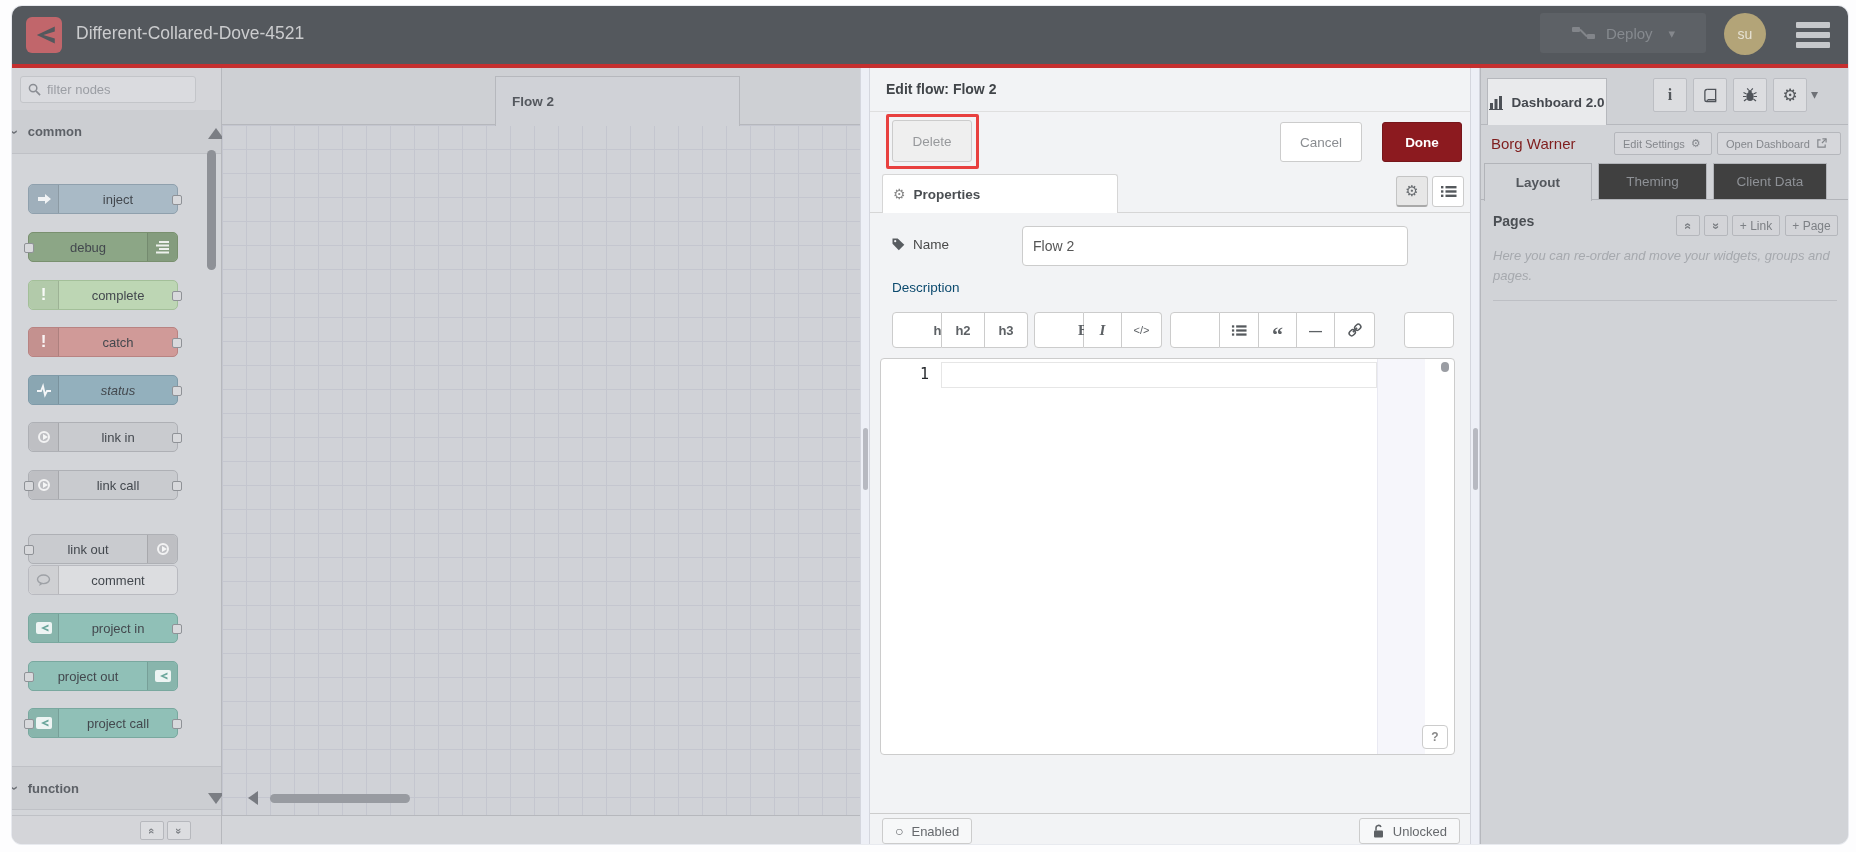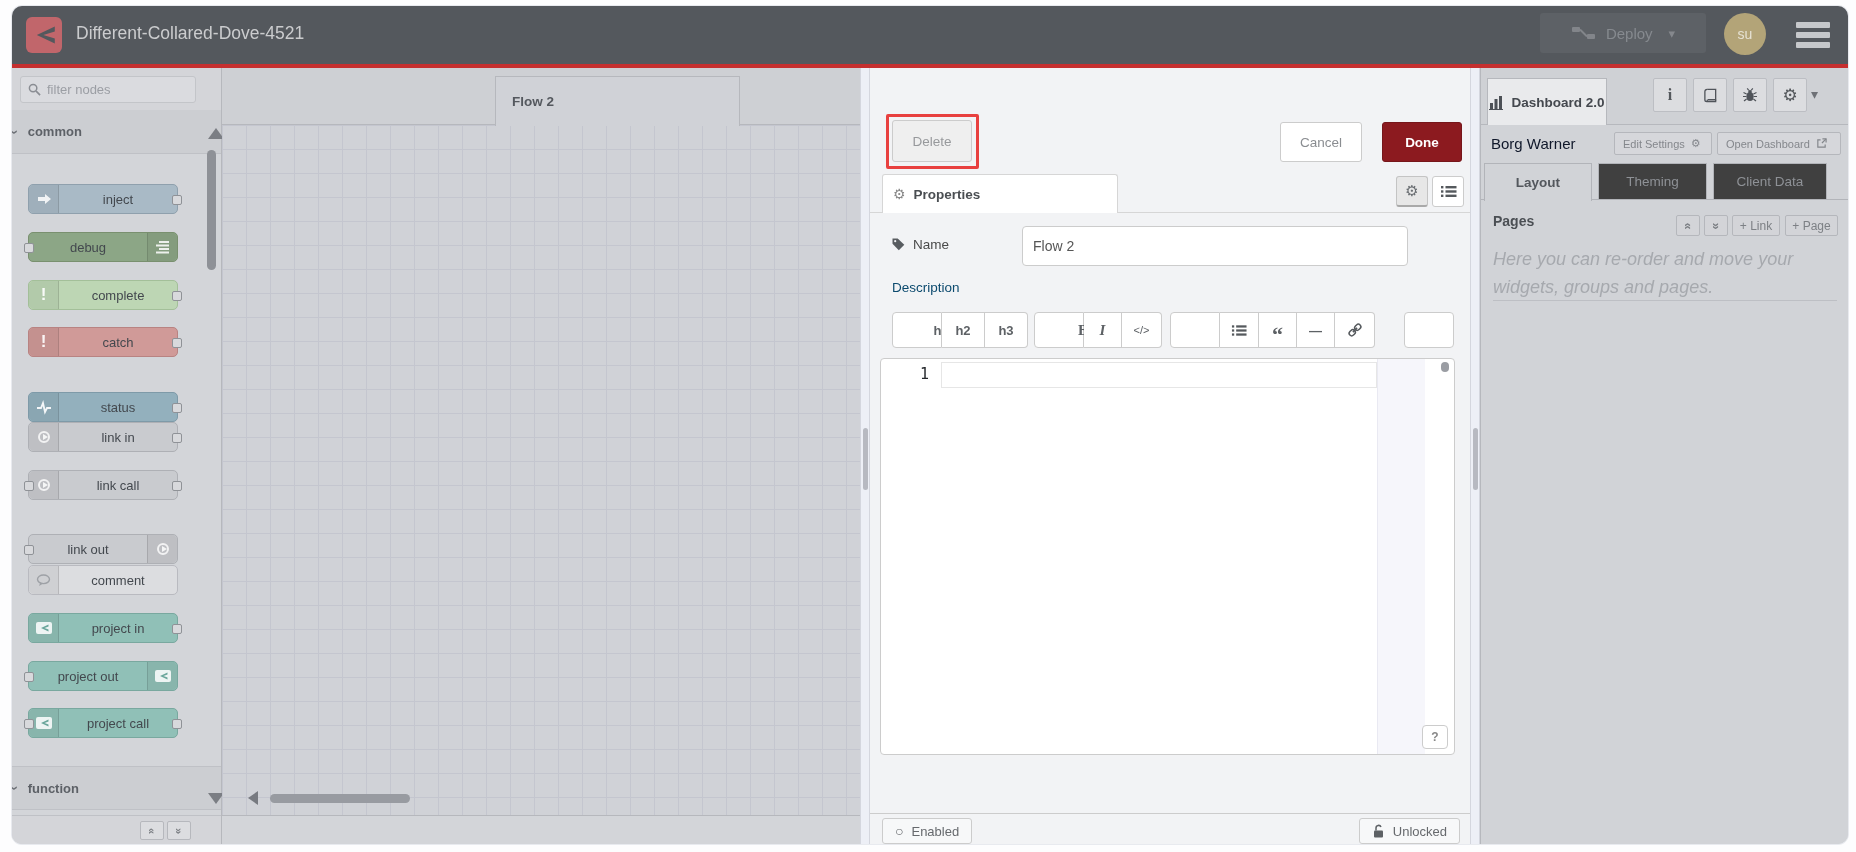--- a/index.html
+++ b/index.html
@@ -115,31 +115,31 @@
             display:flex; align-items:center; gap:8px; padding:0 12px; font-size:13px; color:#66696d; }
 
   
   .sb-tabbar { position:absolute; left:0; top:0; width:100%; height:57px; background:#cfd1d5; border-bottom:1px solid #b6b8bd; }
   .sb-tab { position:absolute; left:6px; top:10px; width:120px; height:47px; background:#e9eaec; border:1px solid #b6b8bd; border-bottom:none;
             display:flex; align-items:center; justify-content:center; gap:7px; font-size:13.5px; font-weight:bold; color:#44484e; z-index:2; }
   .sb-ibtn { position:absolute; top:10px; width:34px; height:34px; background:#dcdde0; border:1px solid #bcbec3; border-radius:2px;
              display:flex; align-items:center; justify-content:center; color:#54585c; }
   .sb-caret { position:absolute; left:330px; top:18px; color:#6e7176; font-size:14px; }
   .sb-sub { position:absolute; left:0; top:57px; width:100%; height:38px; }
-  .sb-name { position:absolute; left:10px; top:10px; font-size:15px; color:#0f172a; }
+  .sb-name { position:absolute; left:10px; top:10px; font-size:15px; color:#7f1d1d; }
   .sb-sm-btn { position:absolute; top:7px; height:23px; border:1px solid #b5b7bc; border-radius:2px; background:#d6d7db;
                display:flex; align-items:center; gap:6px; padding:0 8px; font-size:11px; color:#84878c; }
   .sb-tabs { position:absolute; left:0; top:95px; width:100%; height:37px; border-bottom:1px solid #b2b4b9; }
   .sb-t { position:absolute; top:0; height:37px; display:flex; align-items:center; justify-content:center; font-size:13.5px; }
   .sb-t.active { height:38px; background:#d1d3d7; border:1px solid #b2b4b9; border-bottom:none; color:#53575d; font-weight:bold; z-index:2; }
   .sb-t.inactive { background:#404040; border:1px solid #b2b4b9; color:#8e9196; }
   .pages-title { position:absolute; left:12px; top:145px; font-size:14px; font-weight:bold; color:#4b4f54; }
   .pg-btn { position:absolute; top:147px; height:21px; border:1px solid #b5b7bc; border-radius:2px; background:#d3d4d8;
             display:flex; align-items:center; justify-content:center; font-size:12px; color:#7d8085; }
-  .sb-help { position:absolute; left:12px; top:178px; width:340px; font-size:18px; font-style:italic; color:#a6a9ae; line-height:1.55; }
+  .sb-help { position:absolute; left:12px; top:178px; width:340px; font-size:13px; font-style:italic; color:#a6a9ae; line-height:1.55; }
   .sb-div { position:absolute; left:12px; top:232px; width:344px; height:1px; background:#bdbfc4; }
 </style>
 </head>
 <body>
 
 <div class="frame" data-interactable="false">
 <div class="app" data-interactable="false">
 
   <div class="hdr" data-interactable="false">
     <svg class="hdr-logo" viewBox="0 0 30 30" data-interactable="false">
@@ -213,21 +213,21 @@
       <span class="lbl" data-interactable="false">complete</span>
       <span class="port pr" data-interactable="false"></span>
     </div>
     <div class="pnode n-catch" style="top:259px;" data-interactable="true">
       <span class="icon l" data-interactable="false">
               <span class="excl">!</span>
             </span>
       <span class="lbl" data-interactable="false">catch</span>
       <span class="port pr" data-interactable="false"></span>
     </div>
-    <div class="pnode n-status" style="top:324px;" data-interactable="true">
+    <div class="pnode n-status" style="top:307px;font-style:italic;" data-interactable="true">
       <span class="icon l" data-interactable="false">
         <svg width="16" height="15" viewBox="0 0 16 15">
                 <polyline points="1,8 5,8 7,3 9,12 11,8 15,8" fill="none" stroke="rgba(255,255,255,.9)" stroke-width="1.8"></polyline>
               </svg>
             </span>
       <span class="lbl" data-interactable="false">status</span>
       <span class="port pr" data-interactable="false"></span>
     </div>
     <div class="pnode n-link" style="top:354px;" data-interactable="true">
       <span class="icon l" data-interactable="false">
@@ -332,20 +332,23 @@
     <div class="ws-footer" data-interactable="false">
       
     </div>
   </div>
 
   <div class="grip grip-l" data-interactable="true">
           <div class="thumb" data-interactable="true"></div>
         </div>
 
   <div class="tray-panel" data-interactable="false">
+    <div class="tray-hdr" data-interactable="false">
+      <div class="t" data-interactable="false">Edit flow: Flow 2</div>
+    </div>
 
     <div class="btn btn-delete" data-interactable="true">Delete</div>
     <div class="annot" data-interactable="false"></div>
     <div class="btn btn-cancel" data-interactable="true">Cancel</div>
     <div class="btn btn-done" data-interactable="true">Done</div>
 
     <div class="tabrow" data-interactable="false">
       <div class="prop-tab" data-interactable="true">
         <span class="g" data-interactable="false">⚙</span>
         <span data-interactable="false">Properties</span>

